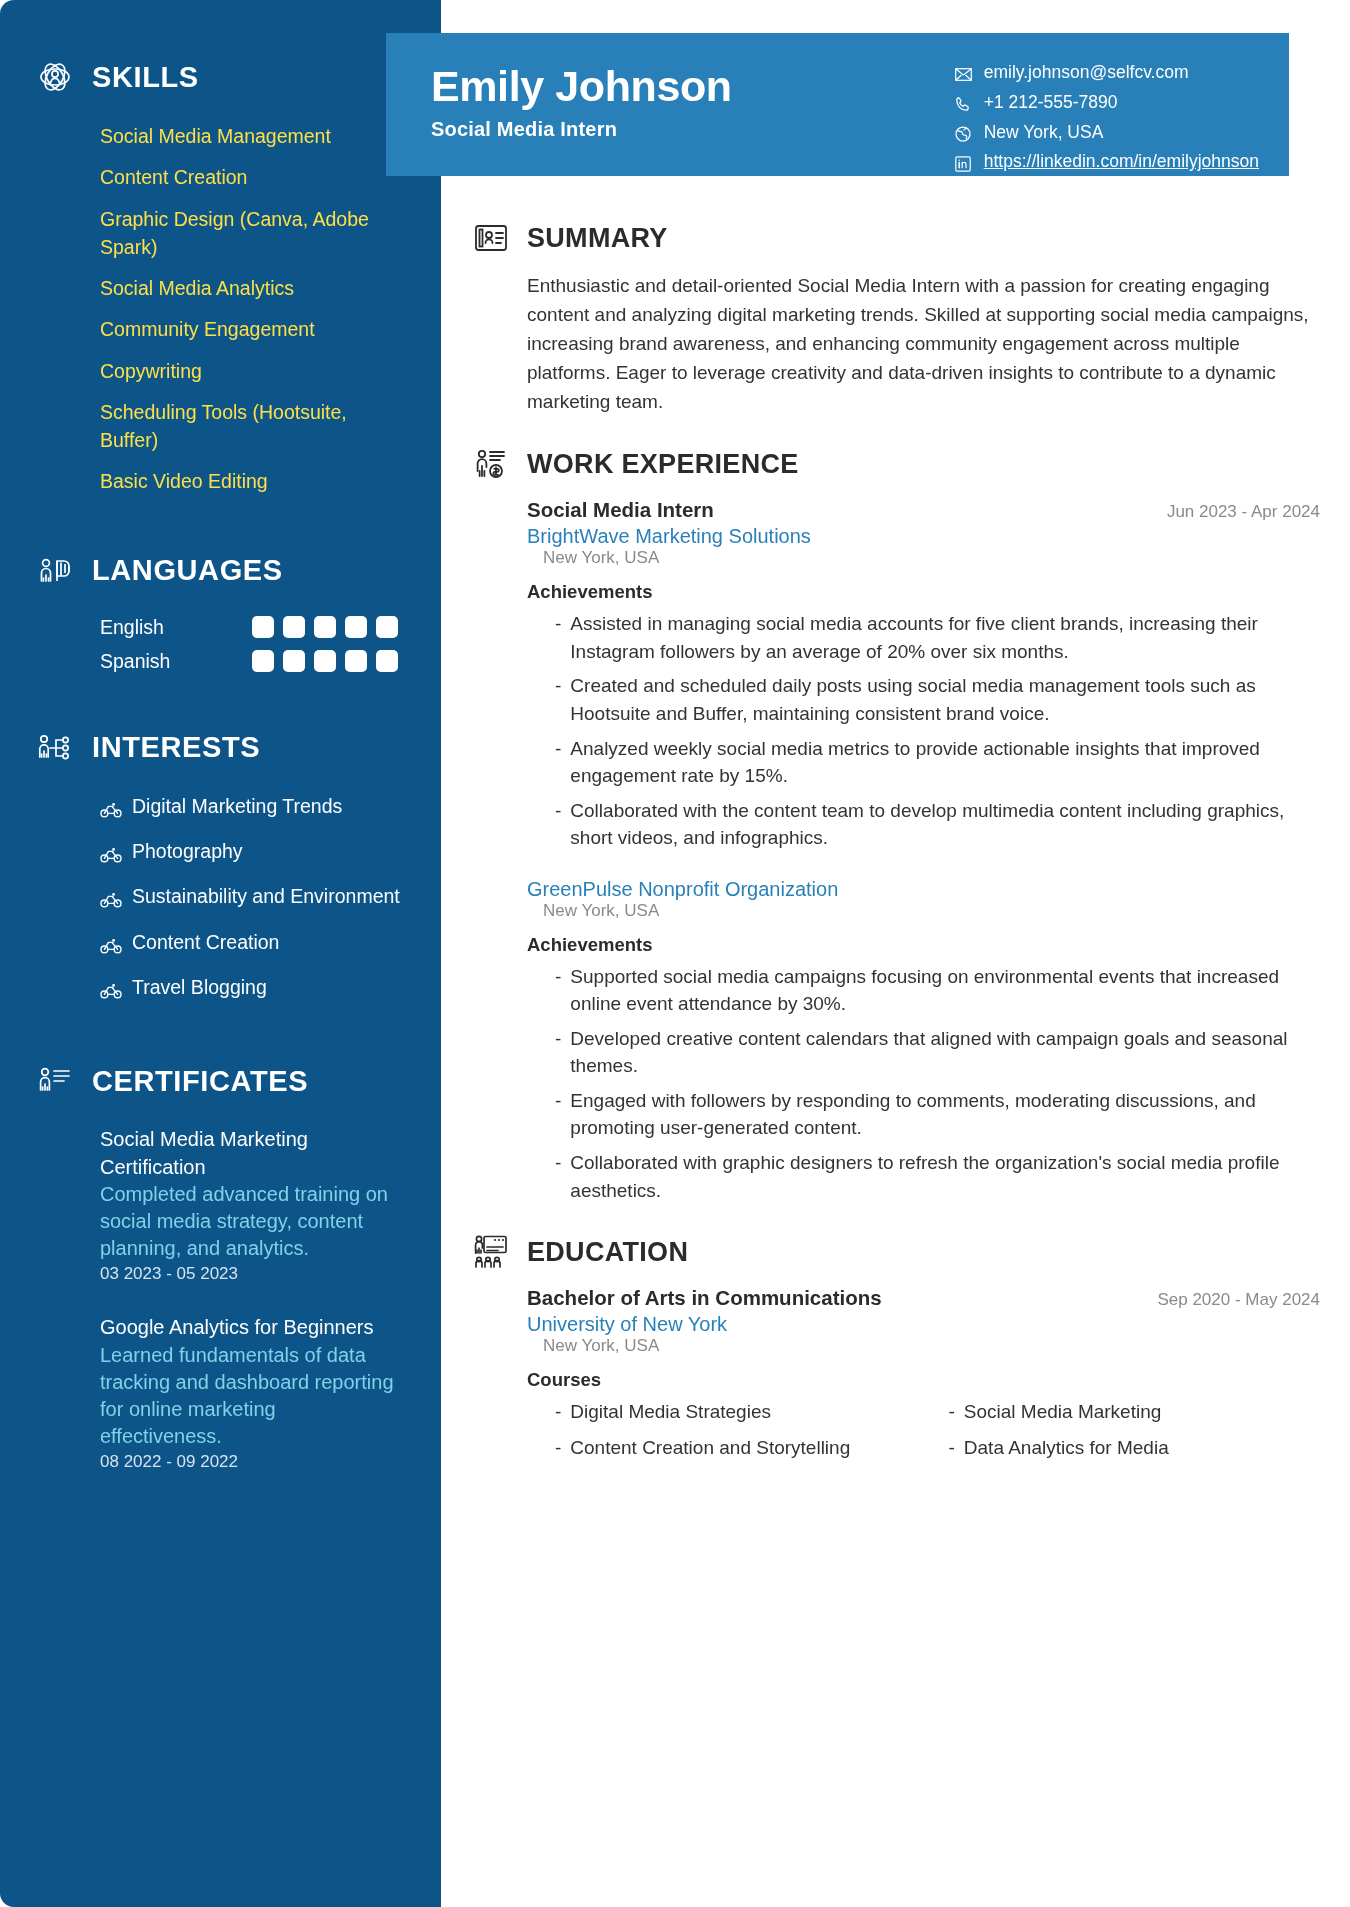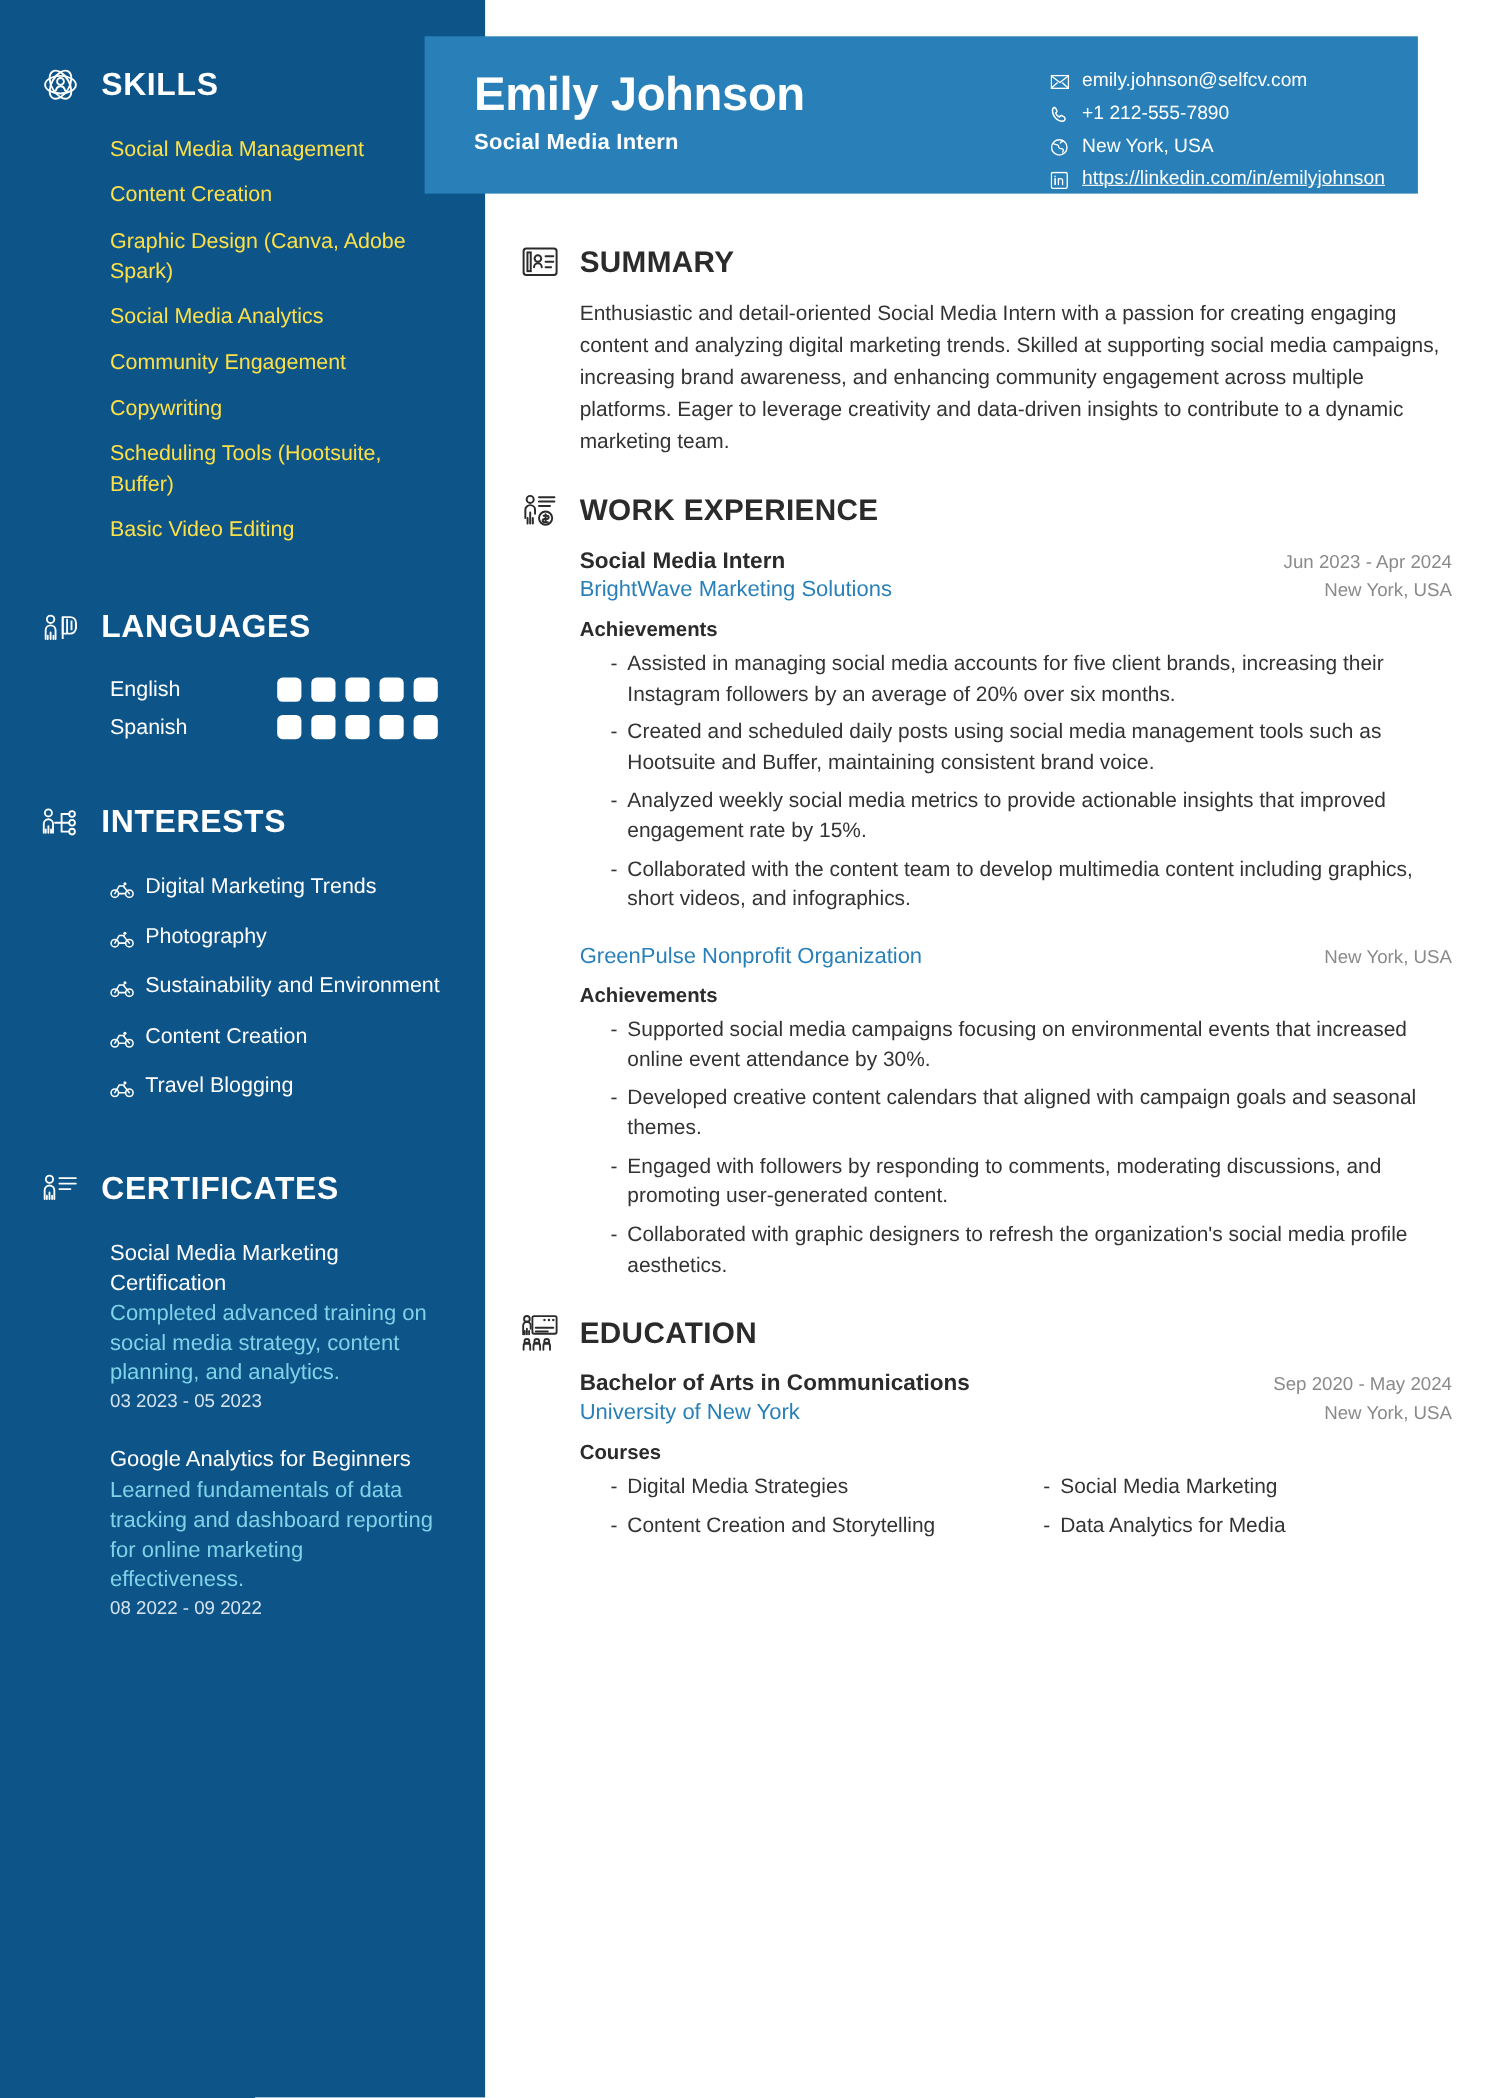--- a/index.html
+++ b/index.html
@@ -11,20 +11,21 @@
     font-family: "Liberation Sans", sans-serif;
     -webkit-font-smoothing: antialiased;
   }
 
   .page {
     position: relative;
     width: 1350px;
     height: 1907px;
     background: #ffffff;
     overflow: hidden;
+    border-radius: 14px;
   }
 
   
   .sidebar {
     position: absolute;
     left: 0; top: 0;
     width: 441px;
     height: 1907px;
     background: #0d5489;
     padding: 56px 40px 40px 34px;
@@ -220,20 +221,21 @@
     font-size: 17px;
     color: #8a8a8a;
     white-space: nowrap;
     padding-left: 16px;
   }
   .entry-sub {
     display: flex;
     justify-content: space-between;
     align-items: baseline;
     margin-top: 3px;
+    flex-direction: column;
   }
   .entry-org {
     font-size: 20px;
     color: #2980b9;
     font-weight: 400;
   }
   .entry-loc {
     font-size: 17px;
     color: #8a8a8a;
     white-space: nowrap;

